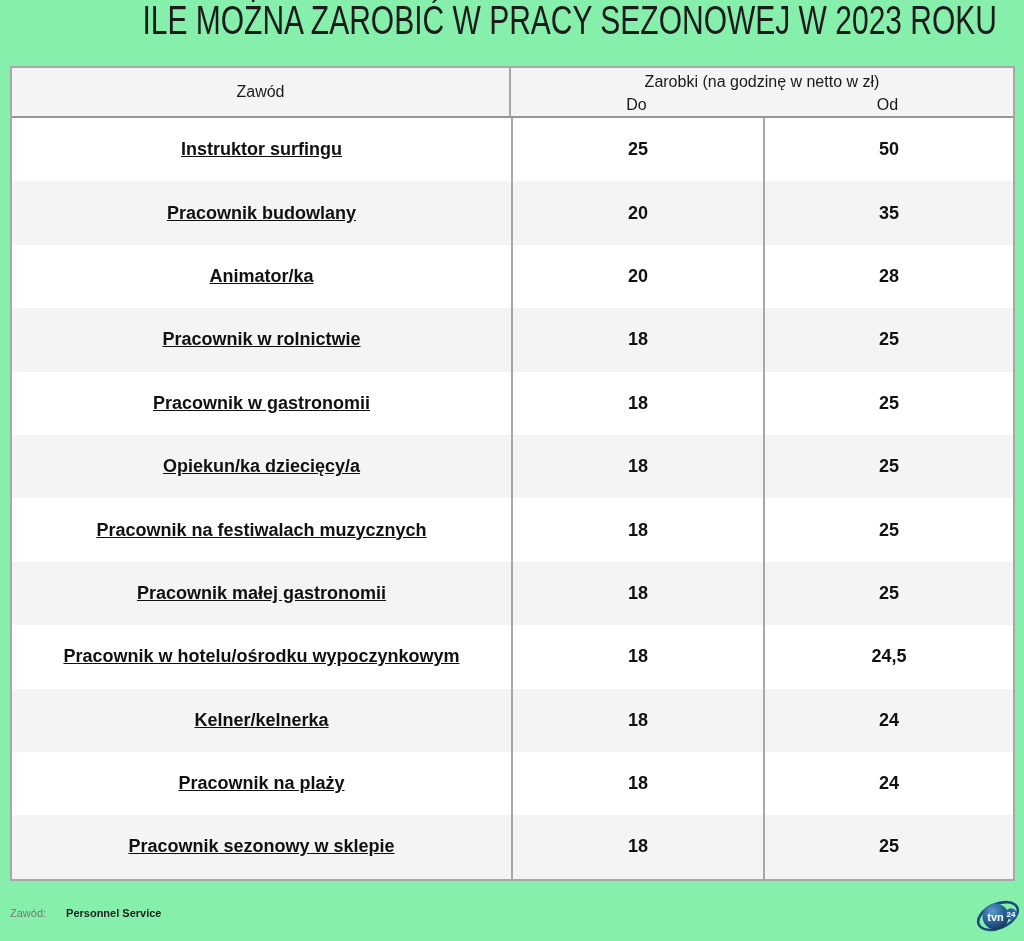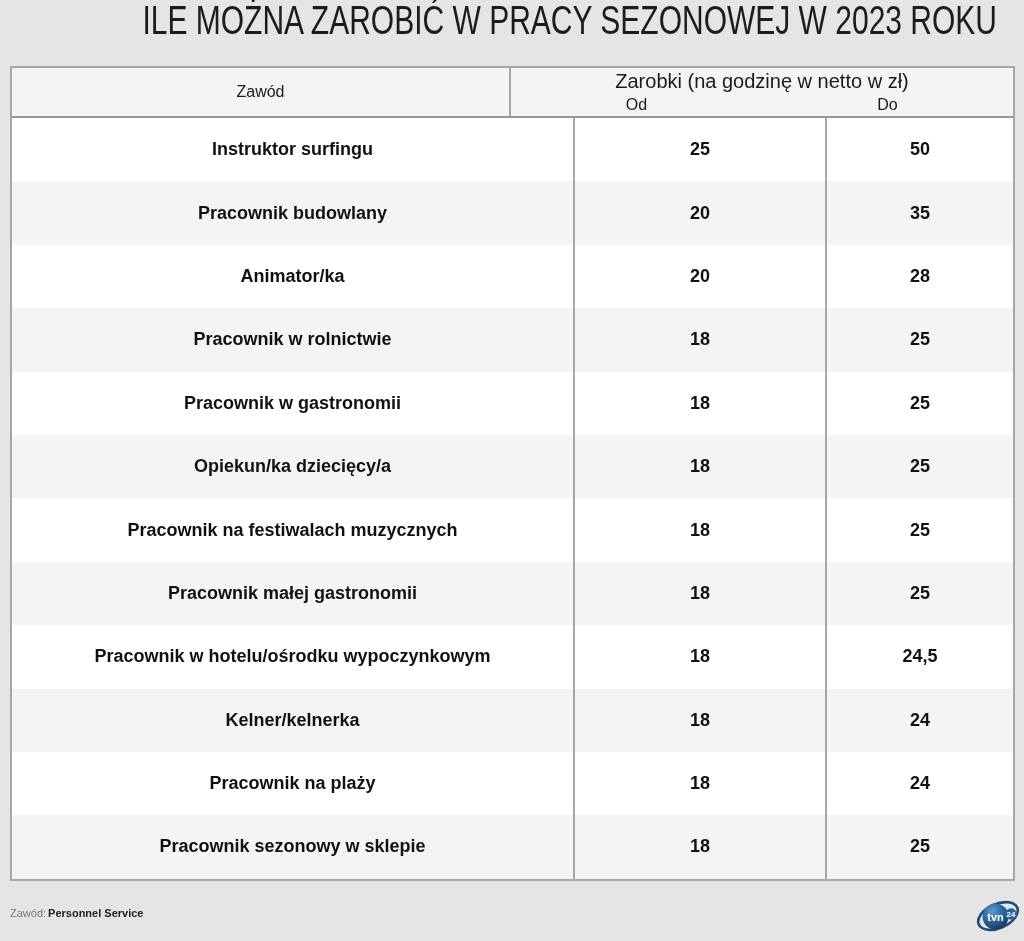--- a/index.html
+++ b/index.html
@@ -1,20 +1,20 @@
 <!DOCTYPE html>
 <html><head>
 <meta charset="utf-8">
 <style>
   html, body { margin: 0; padding: 0; background: #ffffff; }
   .page {
     position: relative;
     width: 1024px;
     height: 941px;
-    background: #e5e5e5;
+    background: #86efac;
     font-family: "Liberation Sans", sans-serif;
     color: #1a1a1a;
     overflow: hidden;
   }
 
   
   .title {
     position: absolute;
     top: -4px;
     left: 0;
@@ -59,21 +59,21 @@
   }
   .th-zarobki {
     flex: 1;
     display: flex;
     flex-direction: column;
     justify-content: center;
     padding-top: 2px;
   }
   .th-zarobki-main {
     text-align: center;
-    font-size: 20px;
+    font-size: 16px;
     line-height: 23px;
     color: #1a1a1a;
   }
   .th-subcols { display: flex; }
   .th-sub {
     width: 50%;
     text-align: center;
     font-size: 16px;
     line-height: 23px;
     color: #1a1a1a;
@@ -87,33 +87,33 @@
   .tr.alt { background: #f4f4f4; text-align: center; }
   .td {
     display: flex;
     align-items: center;
     justify-content: center;
     font-weight: bold;
     font-size: 18px;
     color: #111111;
     box-sizing: border-box;
   }
-  .td-zawod { width: 561px; }
+  .td-zawod { width: 499px; text-decoration: underline; }
   .td-od { width: 252px; border-left: 2px solid #a7a7a7; }
   .td-do { flex: 1; border-left: 2px solid #a7a7a7; }
 
   
   .source {
     position: absolute;
     left: 10px;
     top: 907px;
     font-size: 11px;
     color: #777777;
   }
-  .source b { color: #222222; margin-left: 2px; }
+  .source b { color: #222222; margin-left: 20px; }
   .logo {
     position: absolute;
     left: 976px;
     top: 895px;
     width: 45px;
     height: 44px;
   }
 </style>
 </head>
 <body>
@@ -123,22 +123,22 @@
   <h1 class="title">
     <span class="title-inner">ILE MOŻNA ZAROBIĆ W PRACY SEZONOWEJ W 2023 ROKU</span>
   </h1>
 
   <div class="table">
     <div class="thead">
       <div class="th-zawod">Zawód</div>
       <div class="th-zarobki">
         <div class="th-zarobki-main">Zarobki (na godzinę w netto w zł)</div>
         <div class="th-subcols">
+          <div class="th-sub">Do</div>
           <div class="th-sub">Od</div>
-          <div class="th-sub">Do</div>
         </div>
       </div>
     </div>
     <div class="tbody" id="tbody">
         <div class="tr">
           <div class="td td-zawod">Instruktor surfingu</div>
           <div class="td td-od">25</div>
           <div class="td td-do">50</div>
         </div>
         <div class="tr alt">

